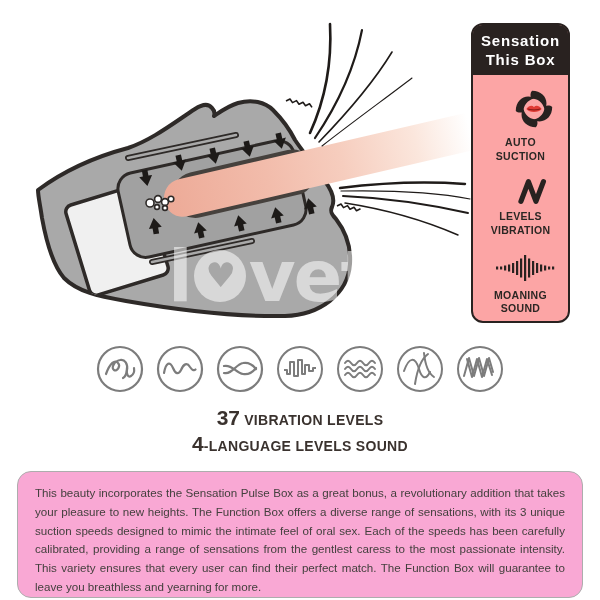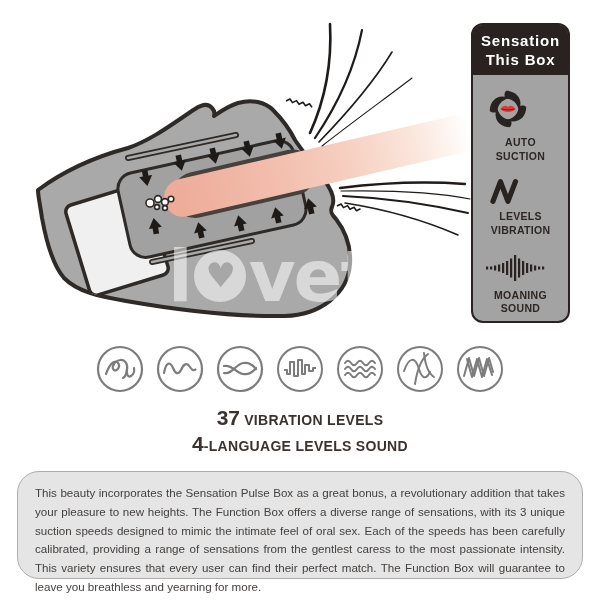--- a/index.html
+++ b/index.html
@@ -10,43 +10,43 @@
   
   .watermark{position:absolute;left:168px;top:240px;display:flex;align-items:center;
              font-family:"DejaVu Sans",sans-serif;font-weight:bold;font-size:72px;
              color:rgba(255,255,255,0.55);letter-spacing:-2px;line-height:1;}
   .wm-o{width:52px;height:52px;border-radius:50%;background:rgba(255,255,255,0.55);
         display:flex;align-items:center;justify-content:center;margin:0 3px;}
   .wm-heart{font-size:34px;color:#a7a7a7;line-height:1;transform:translateY(-1px);}
 
   
   .card{position:absolute;left:471px;top:23px;width:99px;height:300px;box-sizing:border-box;
-        border:2px solid #292220;border-radius:12px;background:#a3a3a3;}
+        border:2px solid #292220;border-radius:12px;background:#fca5a5;}
   .card-header{background:#292220;border-radius:9px 9px 0 0;height:50px;display:flex;
                flex-direction:column;align-items:center;justify-content:center;
                color:#fff;font-weight:bold;font-size:15px;letter-spacing:.8px;line-height:1.3;}
   .card-body{display:flex;flex-direction:column;align-items:center;padding-top:11px;}
-  .feat{display:flex;flex-direction:column;align-items:flex-start;}
+  .feat{display:flex;flex-direction:column;align-items:flex-end;}
   .feat + .feat{margin-top:13px;}
   .feat-label{margin-top:4px;width:72px;text-align:center;font-size:10.5px;font-weight:bold;
               color:#2c2724;letter-spacing:.3px;line-height:1.3;}
 
   
   .modes{position:absolute;left:0;top:345px;width:600px;display:flex;justify-content:center;gap:12px;}
   .mode{width:48px;height:48px;}
 
   
   .headline{position:absolute;left:0;top:406px;width:600px;text-align:center;color:#3a322e;}
   .hl-line{display:flex;justify-content:center;align-items:baseline;line-height:23px;}
   .hl-num{font-size:21px;font-weight:bold;}
   .hl-txt{font-size:14px;font-weight:bold;letter-spacing:.3px;white-space:pre;}
 
   
-  .desc-box{position:absolute;left:17px;top:471px;width:566px;height:108px;box-sizing:border-box;
-            border:1.5px solid #adadad;border-radius:22px;background:#e5e5e5;}
+  .desc-box{position:absolute;left:17px;top:471px;width:566px;height:127px;box-sizing:border-box;
+            border:1.5px solid #adadad;border-radius:14px;background:#f9a8d4;}
   .desc-text{margin:0;padding:12px 17px;font-size:11.6px;line-height:1.62;color:#44403e;
              text-align:justify;}
 </style>
 </head>
 <body>
 
 <div class="stage">
 
   <svg class="illu" viewBox="0 0 600 600" xmlns="http://www.w3.org/2000/svg">
     <defs>

